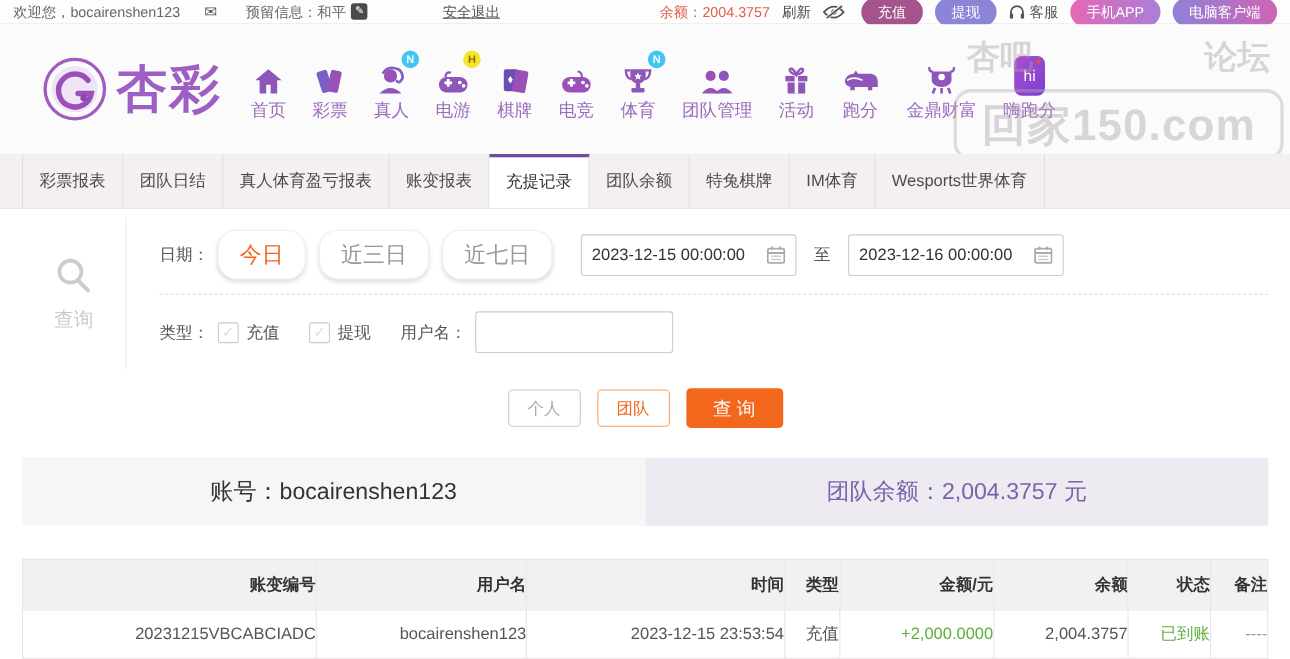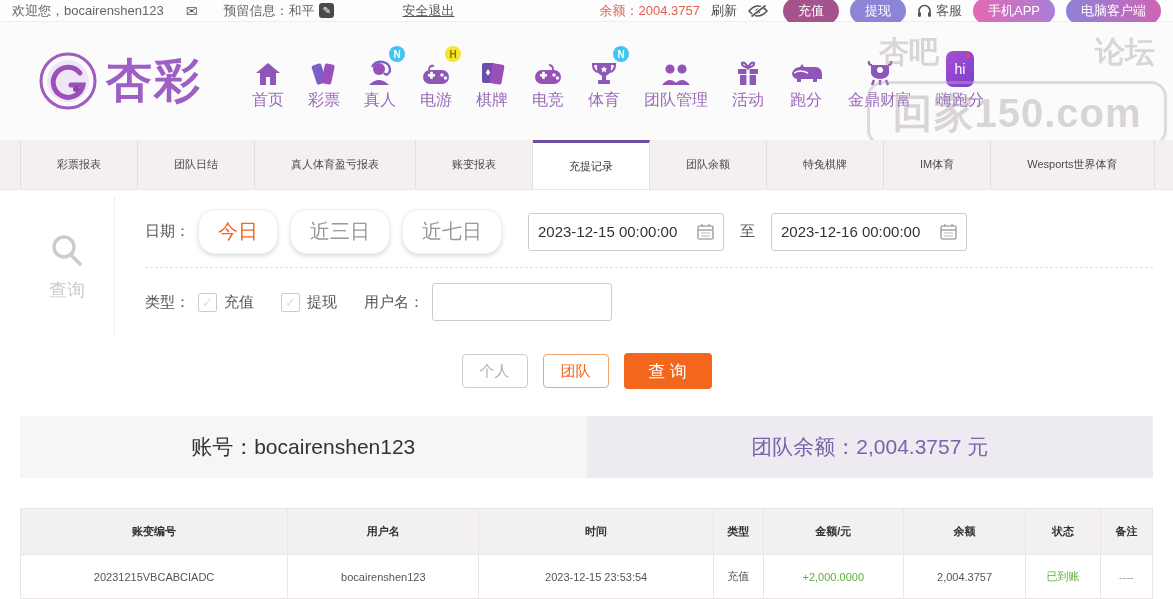--- a/index.html
+++ b/index.html
@@ -23,21 +23,21 @@
   .pill { border:none; color:#fff; font-size:13px; padding:4px 15px; border-radius:13px; cursor:pointer;
     font-family:inherit; }
   .pill-recharge { background:#a4538d; }
   .pill-withdraw { background:#8c85d6; }
   .pill-app { background:linear-gradient(90deg,#e468b4,#a97fd6); }
   .pill-pc { background:linear-gradient(90deg,#8e82d8,#cf64b4); }
   .service { display:flex; align-items:center; gap:4px; color:#555; cursor:pointer; }
 
   
   .header { height:118px; display:flex; align-items:center; padding-left:36px;
-    background:#fcfbfc; position:relative;gap:24px; }
+    background:#fcfbfc; position:relative; }
   .logo-wrap { display:flex; align-items:center; margin-right:14px; }
   .logo-text { font-size:46px; font-weight:bold; color:#9d5fc4; margin-left:6px; letter-spacing:2px; }
   .nav { display:flex; }
   .nav-item { padding:0 12px; text-align:center; color:#9a6cba; font-size:16px; cursor:pointer; }
   .nav-icon { height:36px; display:flex; align-items:flex-end; justify-content:center;
     position:relative; margin-bottom:3px; }
   .badge { position:absolute; top:-5px; right:-9px; width:16px; height:16px; border-radius:50%;
     font-size:10px; font-weight:bold; display:flex; align-items:center; justify-content:center; }
   .badge-n { background:#3fc6f2; color:#fff; }
   .badge-h { background:#f6e52f; color:#8a7400; }
@@ -49,21 +49,21 @@
   
   .watermark { position:absolute; top:10px; right:6px; width:300px; text-align:center;
     color:#a79fa8; opacity:.42; pointer-events:none; z-index:5; }
   .wm-top { display:flex; justify-content:space-between; padding:0 12px; font-size:30px; font-weight:bold; }
   .wm-box { margin-top:8px; border:3px solid #b5adb5; border-radius:16px; font-size:40px; font-weight:bold;
     padding:2px 6px; letter-spacing:1px; }
 
   
   .tabbar { height:50px; background:#f4f0f2; display:flex; padding-left:20px;
     border-bottom:1px solid #e9e5e8; position:relative; z-index:6;}
-  .tab { padding:0 36px; line-height:49px; font-size:11px; color:#4a4a4a;
+  .tab { padding:0 15px; line-height:49px; font-size:15px; color:#4a4a4a;
     border-right:1px solid #e2dde1; cursor:pointer; white-space:nowrap; }
   .tab:first-child { border-left:1px solid #e2dde1; }
   .tab.active { background:#fff; border-top:3px solid #6b4f9e; line-height:46px; color:#333; }
 
   
   .search { margin:7px 20px 0; display:flex; }
   .qcol { width:95px; display:flex; flex-direction:column; align-items:center; justify-content:center;
     gap:7px; color:#ccc; border-right:1px solid #ededed; }
   .qcol-label { font-size:18px; }
   .smain { flex:1; padding:12px 0 14px 30px; }
@@ -94,21 +94,21 @@
 
   
   .summary { margin:27px 20px 0; display:flex; height:62px; font-size:21px; }
   .sum-left { width:50%; background:#f7f5f6; display:flex; align-items:center; justify-content:center;
     color:#333; }
   .sum-right { width:50%; background:#edeaf2; display:flex; align-items:center; justify-content:center;
     color:#7a63a8; }
 
   
   .tbl { margin:30px 20px 0; width:calc(100% - 40px); border-collapse:collapse; table-layout:fixed; }
-  .tbl th, .tbl td { border:1px solid #e8e4e7; text-align:center; font-size:11px; overflow:hidden; }
+  .tbl th, .tbl td { border:1px solid #e8e4e7; text-align:right; font-size:15px; overflow:hidden; }
   .tbl th { height:46px; background:#f3f0f2; color:#333; font-weight:bold; }
   .tbl td { height:44px; color:#555; background:#fff; }
   .tbl td:nth-child(5) { color:#5faf3c; }
   .tbl td:nth-child(7) { color:#5faf3c; }
   .tbl td:nth-child(8) { color:#999; }
 
   svg { display:block; }
 </style>
 </head>
 <body>

